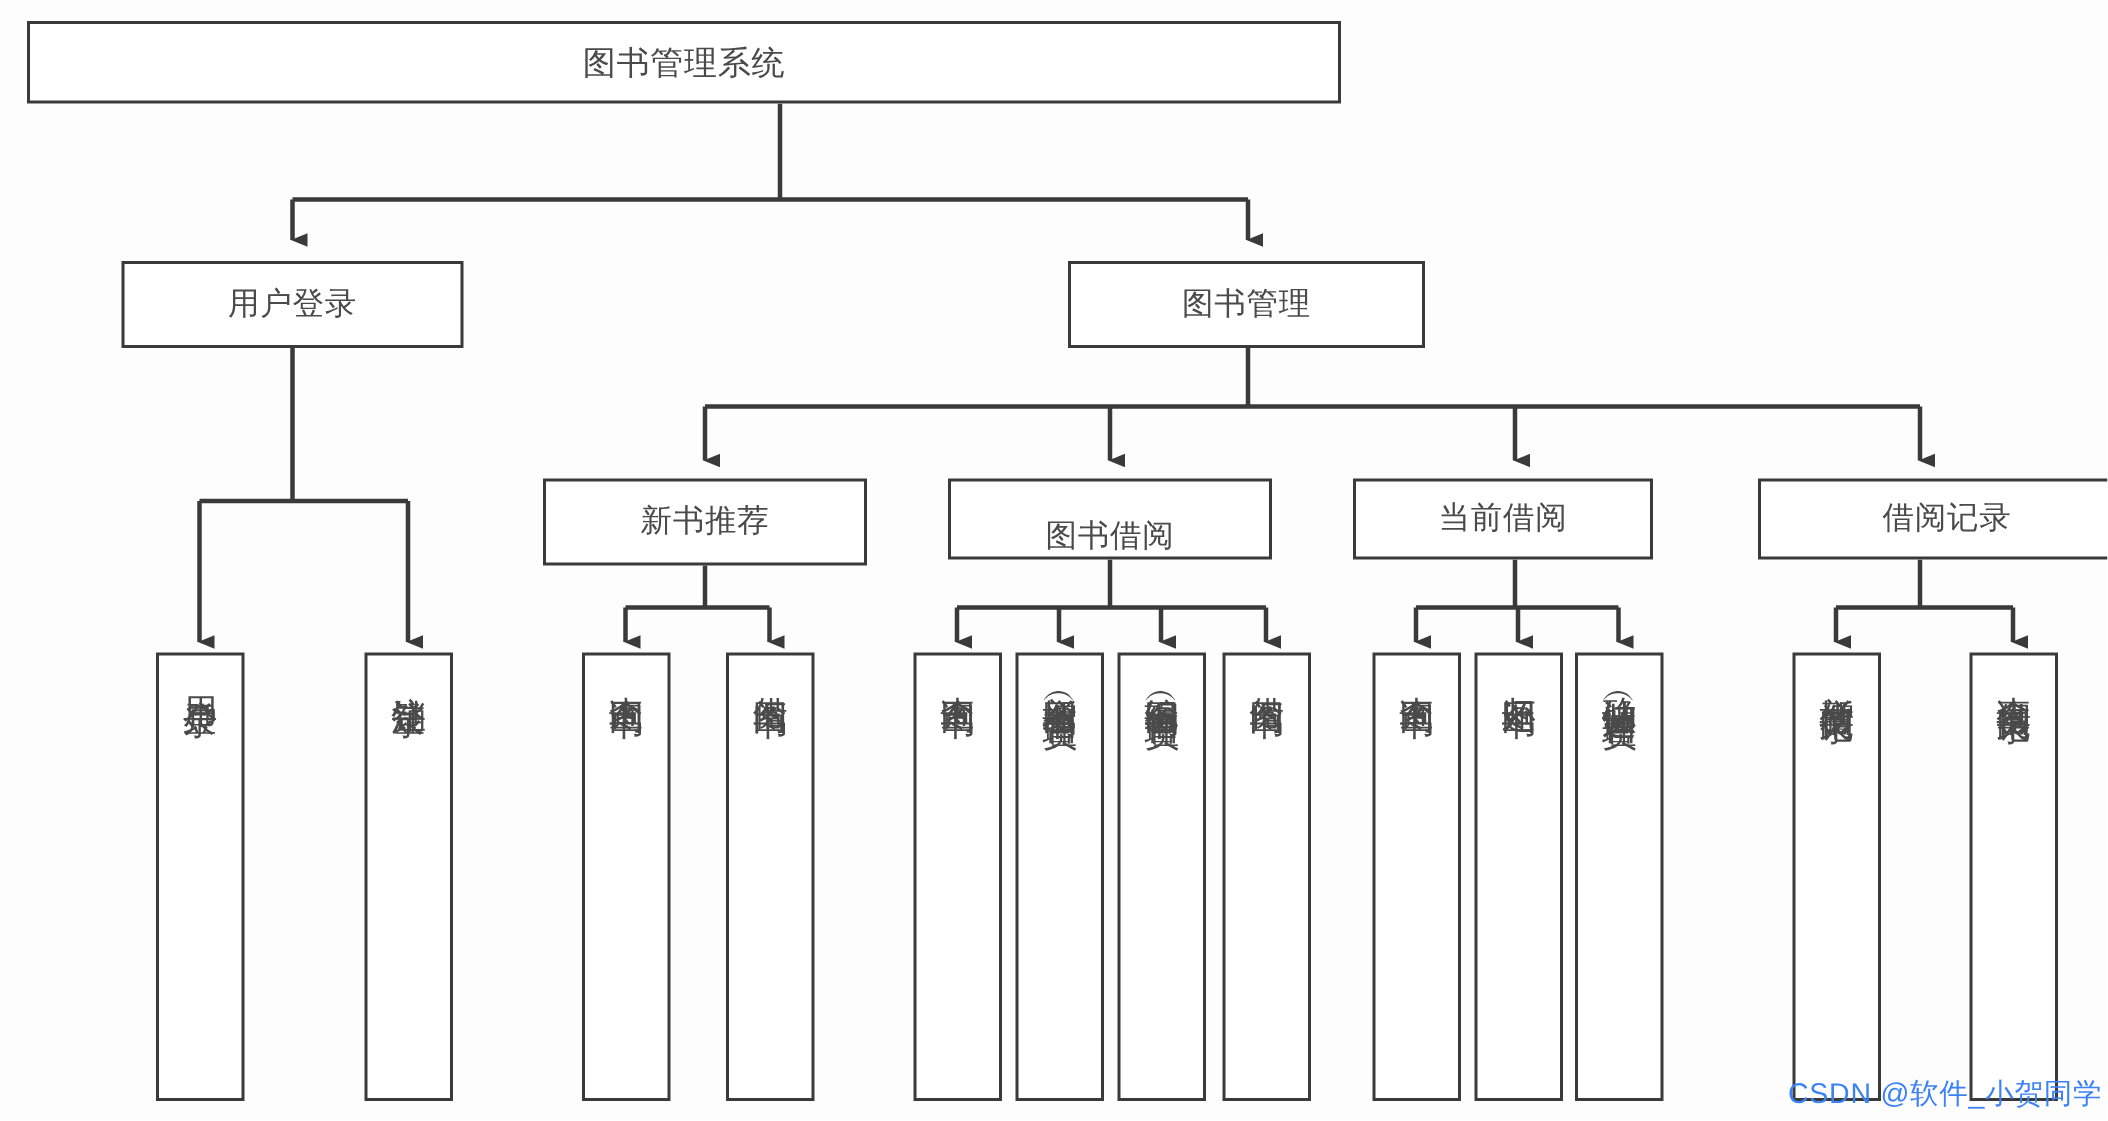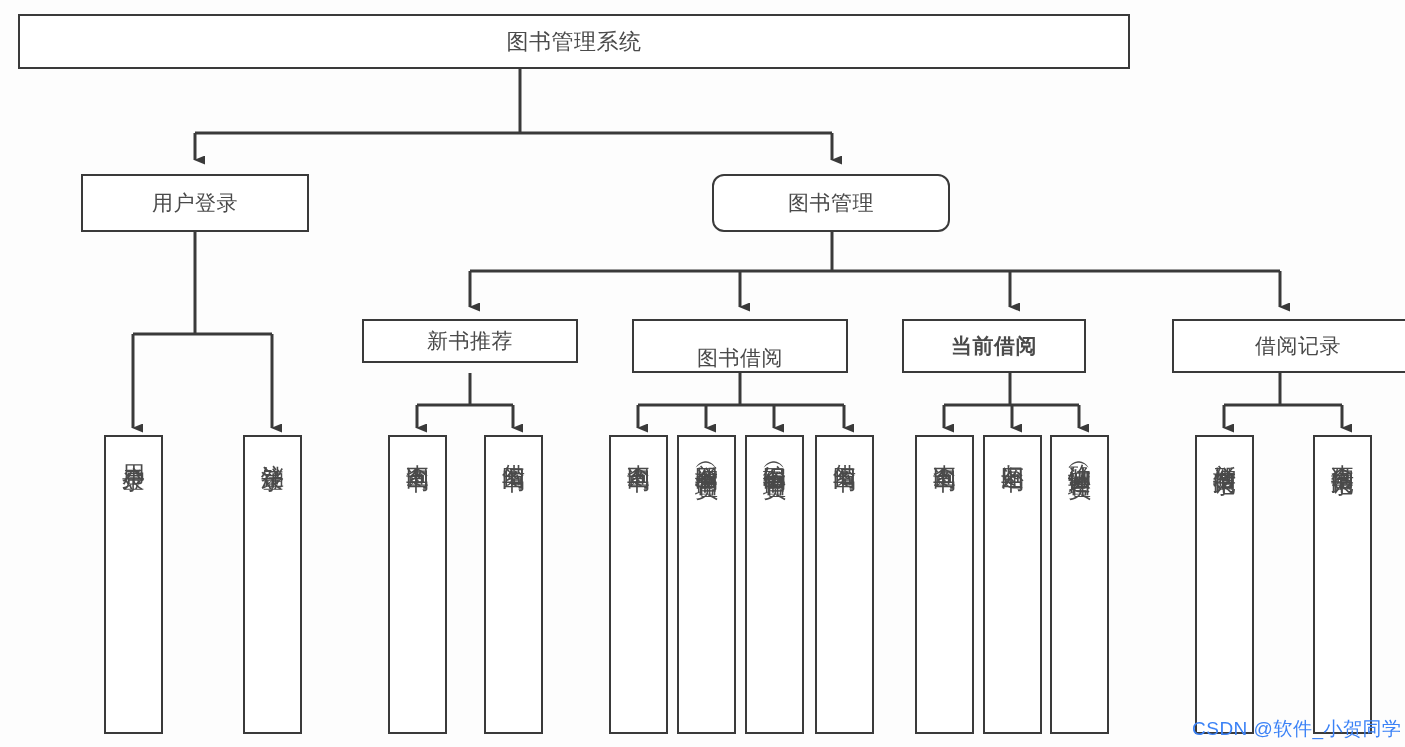--- a/index.html
+++ b/index.html
@@ -116,38 +116,38 @@
       <path d="M1012,405 L1012,428" marker-end="url(#arrowhead)"></path>
       <path d="M1079,405 L1079,428" marker-end="url(#arrowhead)"></path>
 
       <path d="M1280,373 L1280,405"></path>
       <path d="M1224,405 L1342,405"></path>
       <path d="M1224,405 L1224,428" marker-end="url(#arrowhead)"></path>
       <path d="M1342,405 L1342,428" marker-end="url(#arrowhead)"></path>
     </g>
   </svg>
 
-  <div class="node root horizontal" style="left:18px; top:14px; width:1112px; height:55px;">
+  <div class="node root horizontal" style="left:18px; top:14px; width:876px; height:55px;">
     <span class="node-label">图书管理系统</span>
   </div>
 
   <div class="node horizontal" style="left:81px; top:174px; width:228px; height:58px;">
     <span class="node-label">用户登录</span>
   </div>
-  <div class="node horizontal" style="left:712px; top:174px; width:238px; height:58px;border-radius:12px;">
+  <div class="node horizontal" style="left:712px; top:174px; width:238px; height:58px;">
     <span class="node-label">图书管理</span>
   </div>
 
-  <div class="node horizontal" style="left:362px; top:319px; width:216px; height:44px;">
+  <div class="node horizontal" style="left:362px; top:319px; width:216px; height:58px;">
     <span class="node-label">新书推荐</span>
   </div>
   <div class="node horizontal" style="left:632px; top:319px; width:216px; height:54px;align-items:flex-end;">
     <span class="node-label">图书借阅</span>
   </div>
-  <div class="node horizontal" style="left:902px; top:319px; width:184px; height:54px;font-weight:bold;">
+  <div class="node horizontal" style="left:902px; top:319px; width:200px; height:54px;">
     <span class="node-label">当前借阅</span>
   </div>
   <div class="node horizontal" style="left:1172px; top:319px; width:252px; height:54px;">
     <span class="node-label">借阅记录</span>
   </div>
 
   <div class="node vertical" style="left:104px; top:435px; width:59px; height:299px;">
     <span class="node-label">用户登录</span>
   </div>
   <div class="node vertical" style="left:243px; top:435px; width:59px; height:299px;">

